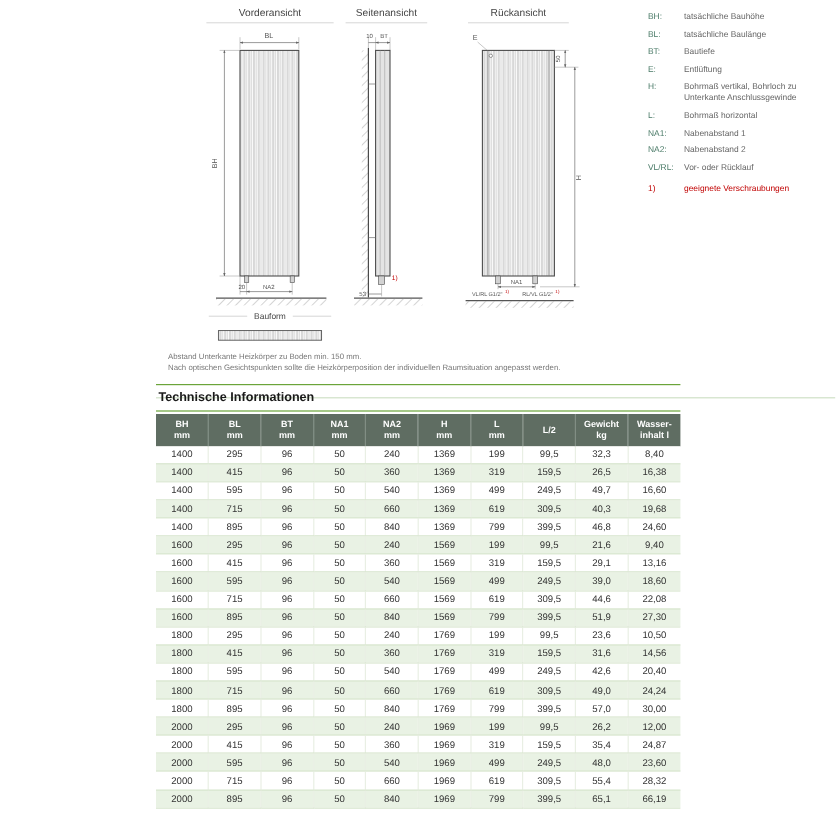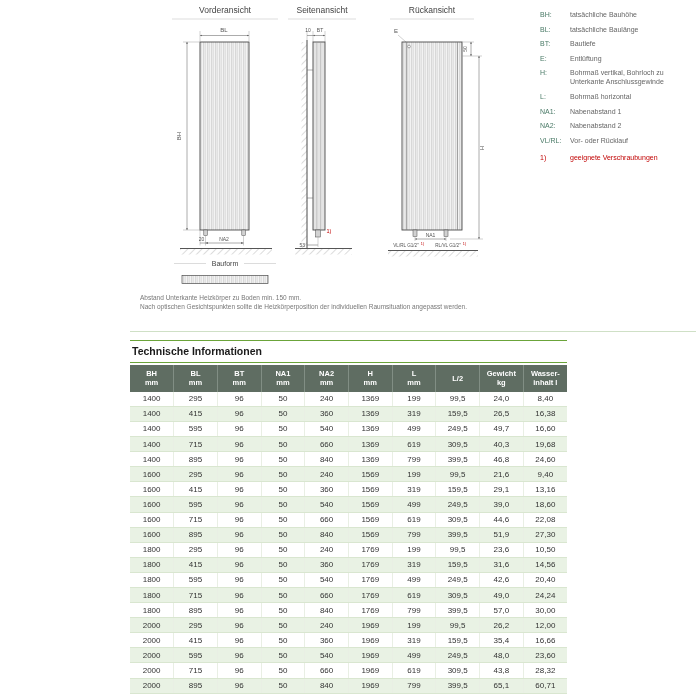--- a/index.html
+++ b/index.html
@@ -35,21 +35,21 @@
   .legend-term { flex:0 0 30px; color:#4a7a67; }
   .legend-desc { flex:1; color:#666; }
   .legend-row.red .legend-term, .legend-row.red .legend-desc { color:#c00000; }
 
   
   .notes { position:absolute; left:140px; top:293px; font-size:6.5px; color:#777; line-height:1.4; }
 
   .section-divider { position:absolute; left:130px; top:331px; width:566px; border-top:1px solid #cfe0c6; }
 
   
-  .table-wrap { position:absolute; left:130px; top:340px; width:437px; }
+  .table-wrap { position:absolute; left:130px; top:320px; width:437px; }
   .table-title {
     font-size:10.5px; font-weight:700; color:#1a1a1a;
     padding:4px 0 5px 2px;
     border-top:1px solid #6ba43a; border-bottom:1px solid #6ba43a;
   }
   table { width:100%; border-collapse:collapse; table-layout:fixed; margin-top:2px; }
   thead th {
     background:#5f6d62; color:#fff; font-size:7.5px; font-weight:700;
     padding:4px 1px; border-right:1px solid #818e84; vertical-align:middle; line-height:1.25;
   }
@@ -267,21 +267,21 @@
       <tbody>
           <tr>
             <td>1400</td>
             <td>295</td>
             <td>96</td>
             <td>50</td>
             <td>240</td>
             <td>1369</td>
             <td>199</td>
             <td>99,5</td>
-            <td>24,0</td>
+            <td>32,3</td>
             <td>8,40</td>
           </tr>
           <tr class="alt">
             <td>1400</td>
             <td>415</td>
             <td>96</td>
             <td>50</td>
             <td>360</td>
             <td>1369</td>
             <td>319</td>
@@ -460,21 +460,21 @@
           <tr>
             <td>2000</td>
             <td>415</td>
             <td>96</td>
             <td>50</td>
             <td>360</td>
             <td>1969</td>
             <td>319</td>
             <td>159,5</td>
             <td>35,4</td>
-            <td>16,66</td>
+            <td>24,87</td>
           </tr>
           <tr class="alt">
             <td>2000</td>
             <td>595</td>
             <td>96</td>
             <td>50</td>
             <td>540</td>
             <td>1969</td>
             <td>499</td>
             <td>249,5</td>
@@ -483,32 +483,32 @@
           </tr>
           <tr>
             <td>2000</td>
             <td>715</td>
             <td>96</td>
             <td>50</td>
             <td>660</td>
             <td>1969</td>
             <td>619</td>
             <td>309,5</td>
-            <td>43,8</td>
+            <td>55,4</td>
             <td>28,32</td>
           </tr>
           <tr class="alt">
             <td>2000</td>
             <td>895</td>
             <td>96</td>
             <td>50</td>
             <td>840</td>
             <td>1969</td>
             <td>799</td>
             <td>399,5</td>
             <td>65,1</td>
-            <td>60,71</td>
+            <td>66,19</td>
           </tr>
         </tbody>
     </table>
   </div>
 
 </div>
 
 </body></html>

